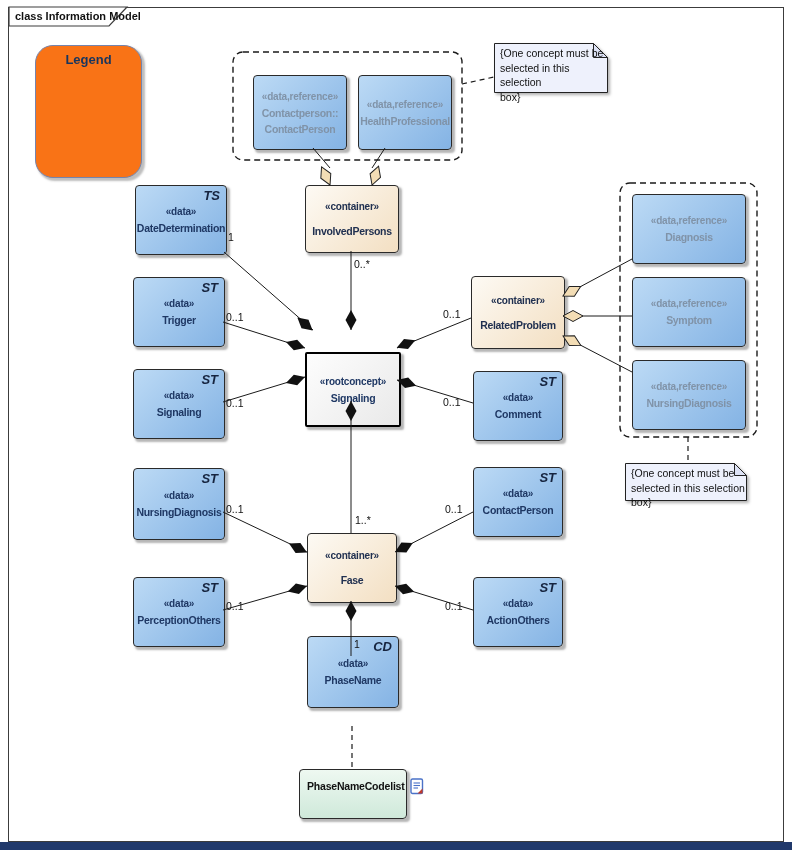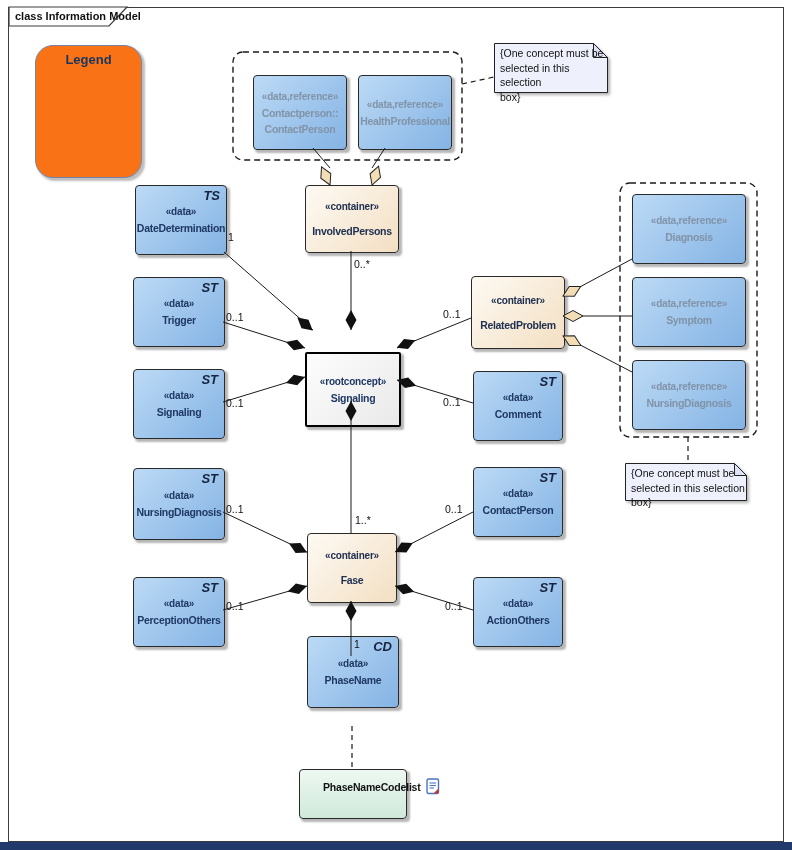--- a/index.html
+++ b/index.html
@@ -34,21 +34,21 @@
   .mint{background:linear-gradient(180deg,#eef8f1 0%,#cfe9da 100%);}
   .root{background:linear-gradient(135deg,#fdfdfd 0%,#e9e9e9 100%);border:2.5px solid #000;border-radius:2px;margin-top:22px;}
   .stype{font-size:10px;font-weight:700;letter-spacing:-0.2px;line-height:16px;color:#1f3864;}
   .nname{font-size:10.5px;font-weight:700;letter-spacing:-0.3px;line-height:16px;color:#1f3864;white-space:pre-line;}
   .blue .stype,.blue .nname{color:#1f3864;}
   .ref .stype,.ref .nname{color:#8093a8;}
   .cream .stype,.cream .nname{color:#203050;}
   .root .stype,.root .nname{color:#1f3864;}
   .tag{position:absolute;top:2px;right:6px;font-size:13px;font-weight:700;font-style:italic;color:#16243f;}
   .codelist-node{justify-content:flex-start;align-items:flex-start;}
-  .codelist-inner{display:flex;align-items:center;padding:8px 0 0 23px;}
+  .codelist-inner{display:flex;padding:8px 0 0 7px;}
   .codelist-inner .nname{color:#111;letter-spacing:-0.2px;}
   .doc-icon{margin-left:5px;}
 
   
   .mult{position:absolute;font-size:10.5px;color:#111;z-index:3;white-space:nowrap;}
 
   
   .note{position:absolute;z-index:4;}
   .note-bg{position:absolute;left:0;top:0;filter:drop-shadow(2px 2px 1.5px rgba(100,100,100,.5));}
   .note-text{position:absolute;left:6px;top:3px;right:0;font-size:10.5px;line-height:14.5px;color:#111;white-space:pre-line;}

